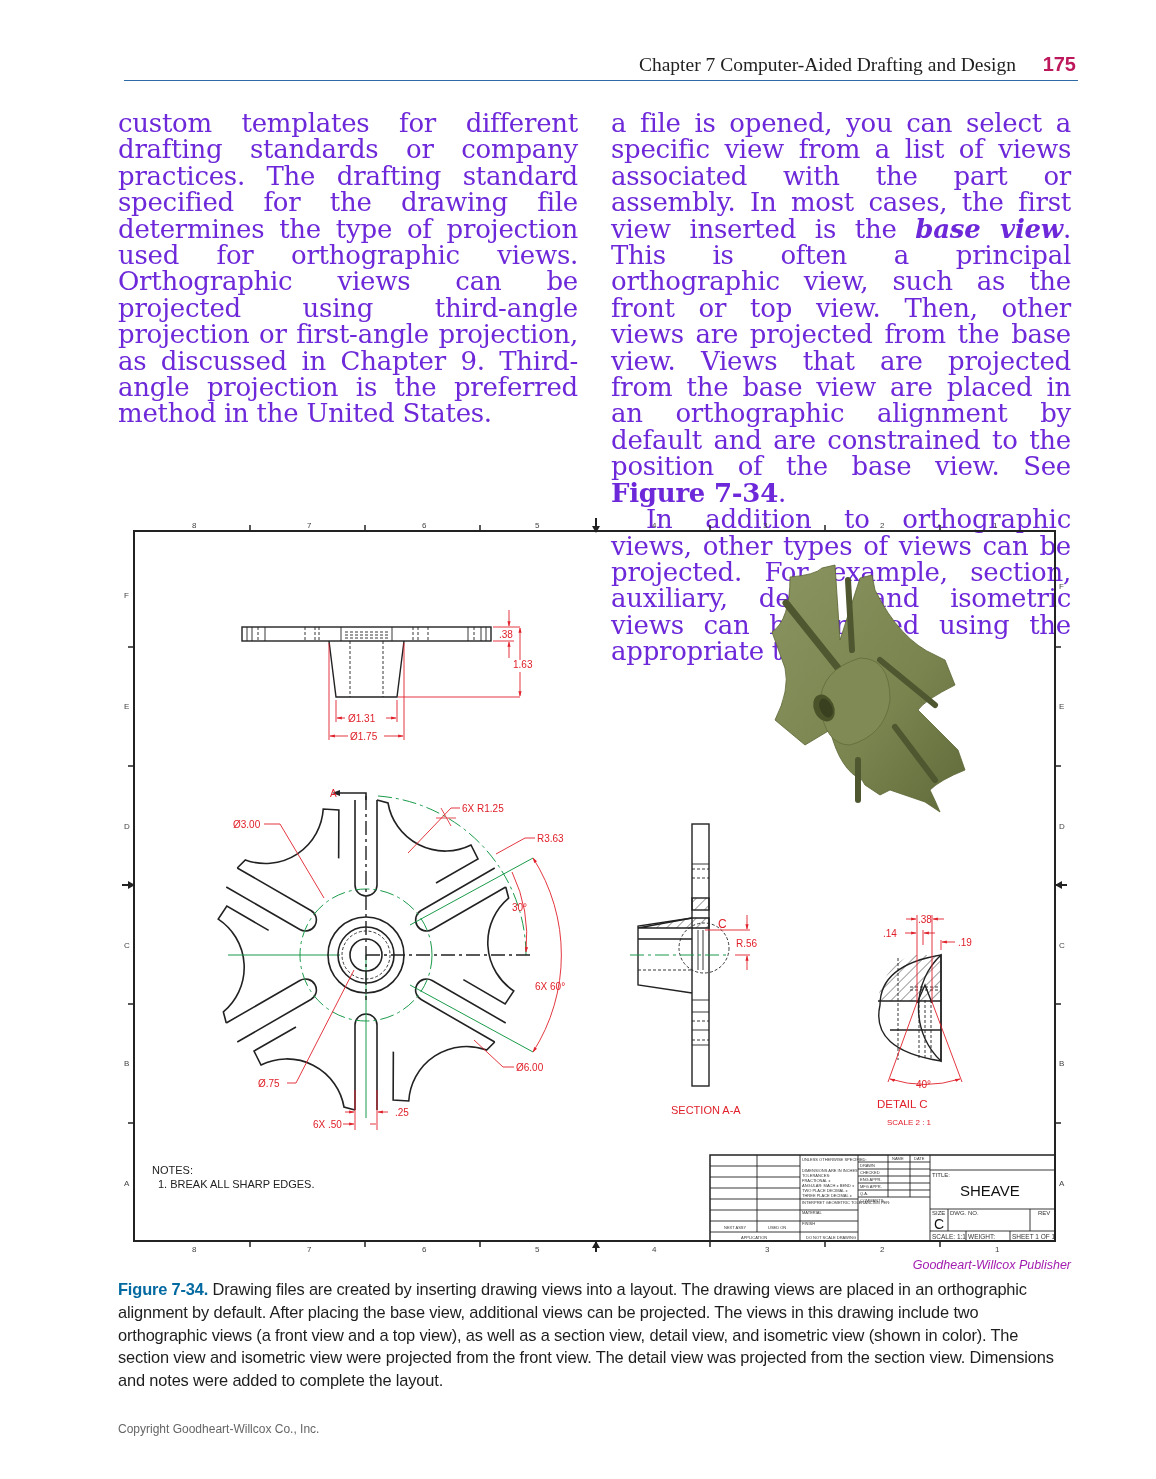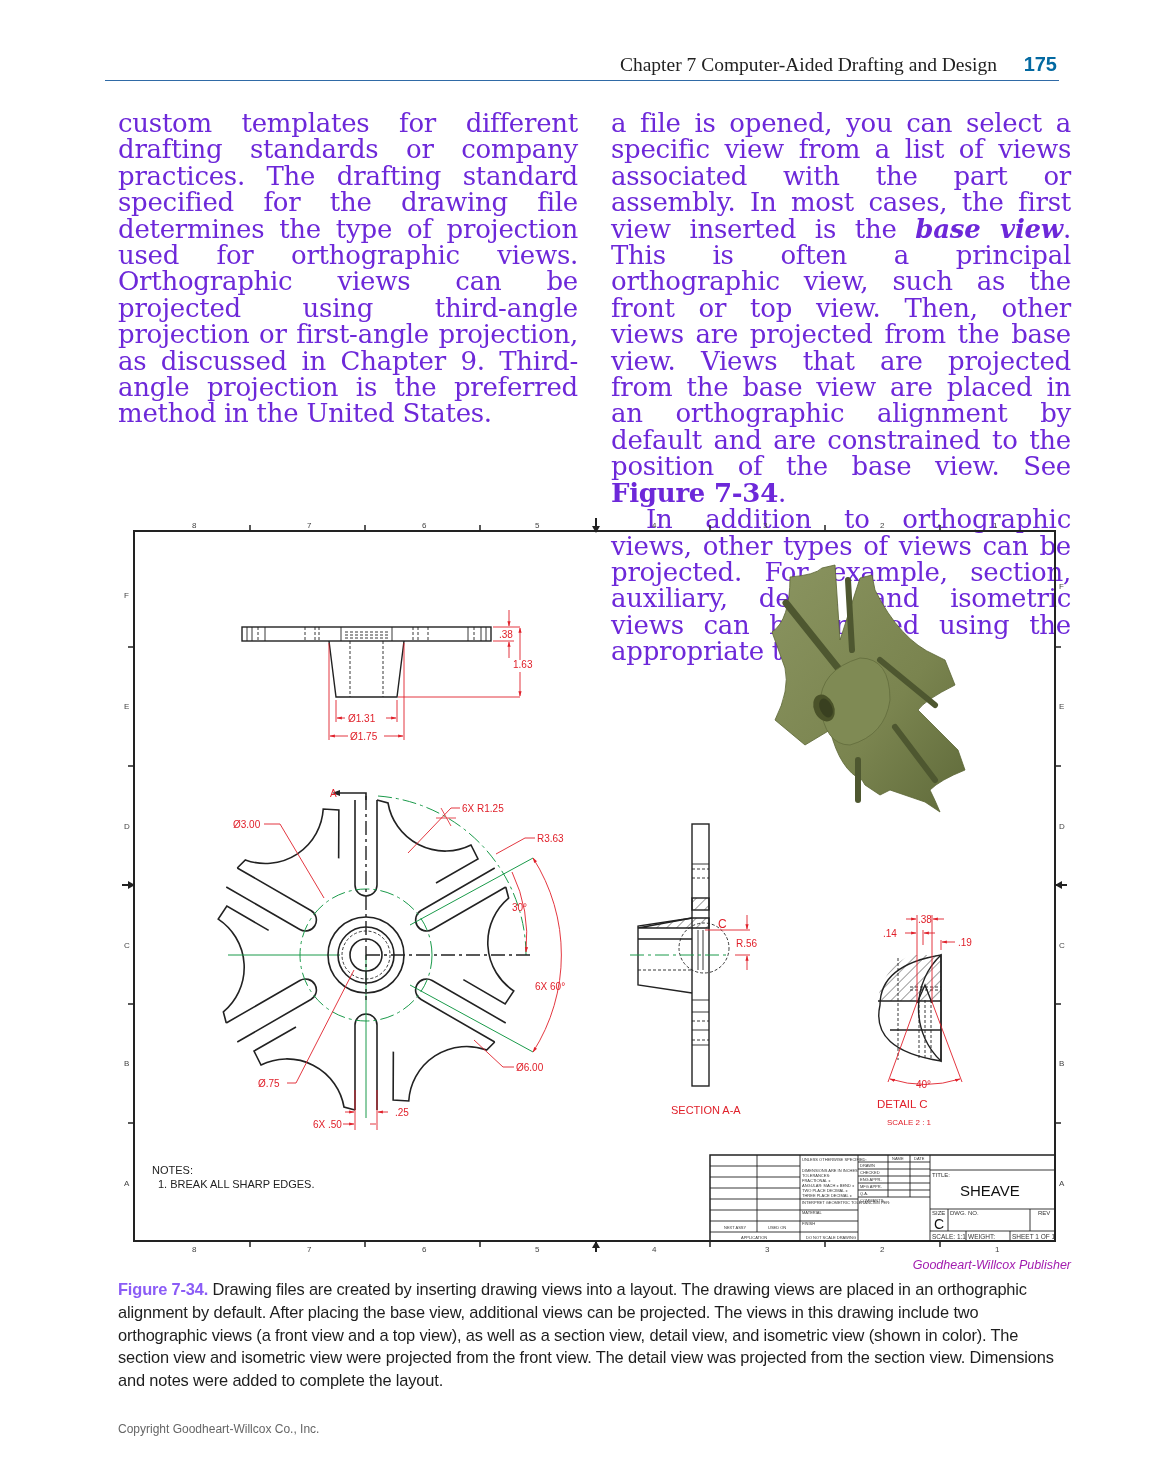--- a/index.html
+++ b/index.html
@@ -1,30 +1,30 @@
 <!DOCTYPE html>
 <html><head>
 <meta charset="utf-8">
 <style>
   html, body { margin:0; padding:0; background:#ffffff; }
   body { width:1156px; height:1479px; position:relative; overflow:hidden; }
-  .header { position:absolute; left:105px; top:50px; width:954px; height:30px; border-bottom:1.5px solid #2f6aa6;text-align:right; }
+  .header { position:absolute; left:124px; top:50px; width:954px; height:30px; border-bottom:1.5px solid #2f6aa6;text-align:right; }
   .header .chap { position:absolute; right:62px; top:4px; font-family:"Liberation Serif", serif; font-size:19.5px; color:#222; }
-  .header .pnum { position:absolute; right:2px; top:3px; font-family:"Liberation Sans", sans-serif; font-weight:bold; font-size:20px; color:#0369a1; }
+  .header .pnum { position:absolute; right:2px; top:3px; font-family:"Liberation Sans", sans-serif; font-weight:bold; font-size:20px; color:#be185d; }
   .col { position:absolute; top:110px; width:460px; font-family:"DejaVu Serif", serif; font-size:26px; line-height:26.4px; color:#6d28d9; text-align:justify; letter-spacing:-0.25px; }
   .col p { margin:0; }
   .col p.ind { text-indent:35px; }
   .col.left { left:118px; }
   .col.right { left:611px; }
   .col b { font-weight:bold; }
   .col i.bi { font-style:italic; font-weight:bold; }
   .figure { position:absolute; left:110px; top:515px; width:960px; height:745px; }
   .credit { position:absolute; right:85px; top:1258px; font-family:"Liberation Sans", sans-serif; font-style:italic; font-size:12.5px; color:#a21caf; }
   .caption { position:absolute; left:118px; top:1278px; width:952px; font-family:"Liberation Sans", sans-serif; font-size:16.4px; line-height:22.8px; color:#1e1e1e; letter-spacing:-0.15px; }
-  .caption .fig { color:#8b5cf6; font-weight:bold; }
+  .caption .fig { color:#0369a1; font-weight:bold; }
   .copyright { position:absolute; left:118px; top:1422px; font-family:"Liberation Sans", sans-serif; font-size:12px; color:#666; }
   svg text { font-family:"Liberation Sans", sans-serif; }
 </style>
 </head>
 <body>
 
 <div class="header">
   <span class="chap">Chapter 7  Computer-Aided Drafting and Design</span>
   <span class="pnum">175</span>
 </div>

